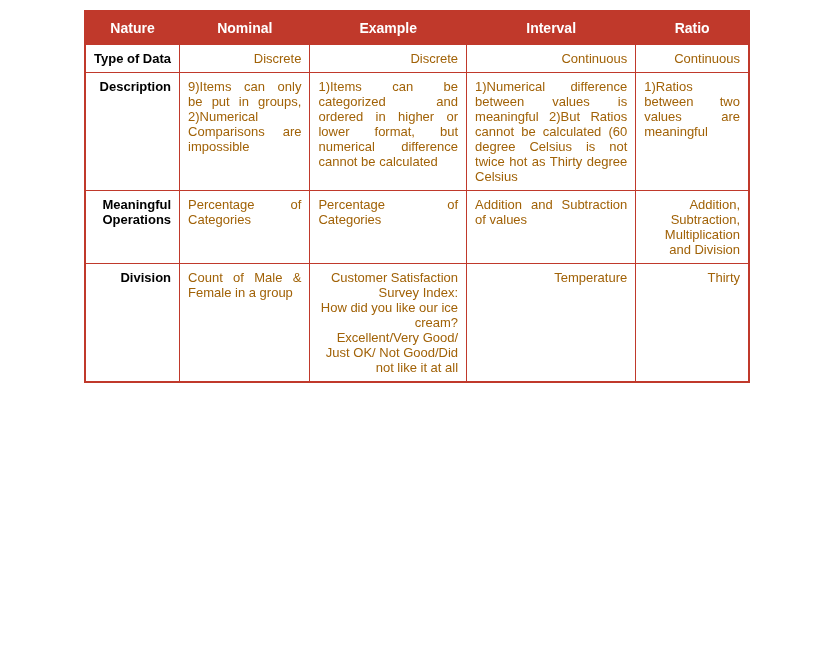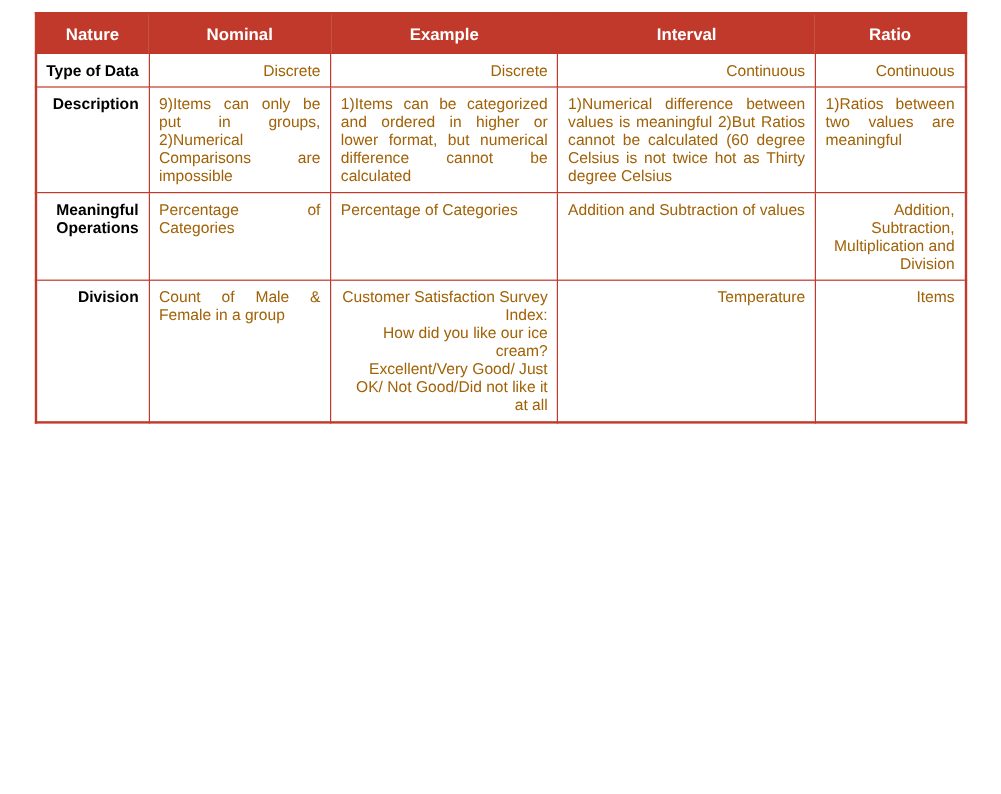--- a/index.html
+++ b/index.html
@@ -10,21 +10,21 @@
     body {
       font-family: Arial, sans-serif;
       font-size: 13px;
       background: #fff;
       display: flex;
       justify-content: center;
       align-items: flex-start;
       padding: 10px;
     }
     .table-wrapper {
-      width: 777px;
+      width: 666px;
     }
     table {
       width: 100%;
       border-collapse: collapse;
       border: 2px solid #c0392b;
     }
     thead tr th {
       background-color: #c0392b;
       color: #fff;
       font-weight: bold;
@@ -115,18 +115,18 @@
         <td class="text-justify">
           <span>Count of Male &amp; Female in a group</span>
         </td>
         <td>
           <span>Customer Satisfaction Survey Index:<br>How did you like our ice cream?<br>Excellent/Very Good/ Just OK/ Not Good/Did not like it at all</span>
         </td>
         <td>
           <span>Temperature</span>
         </td>
         <td>
-          <span>Items</span>
+          <span>Thirty</span>
         </td>
       </tr>
     </tbody>
   </table>
 </div>
 
 </body></html>

